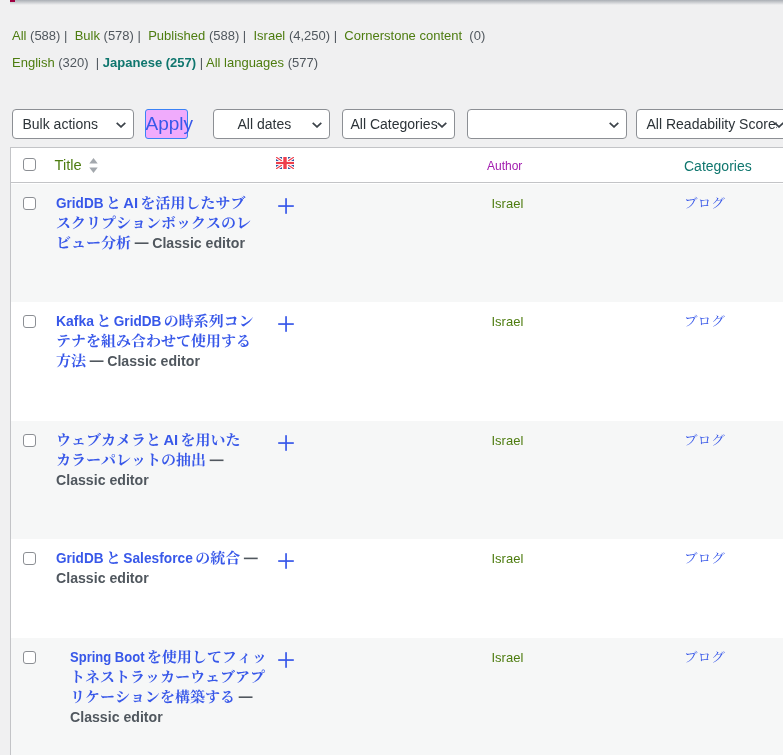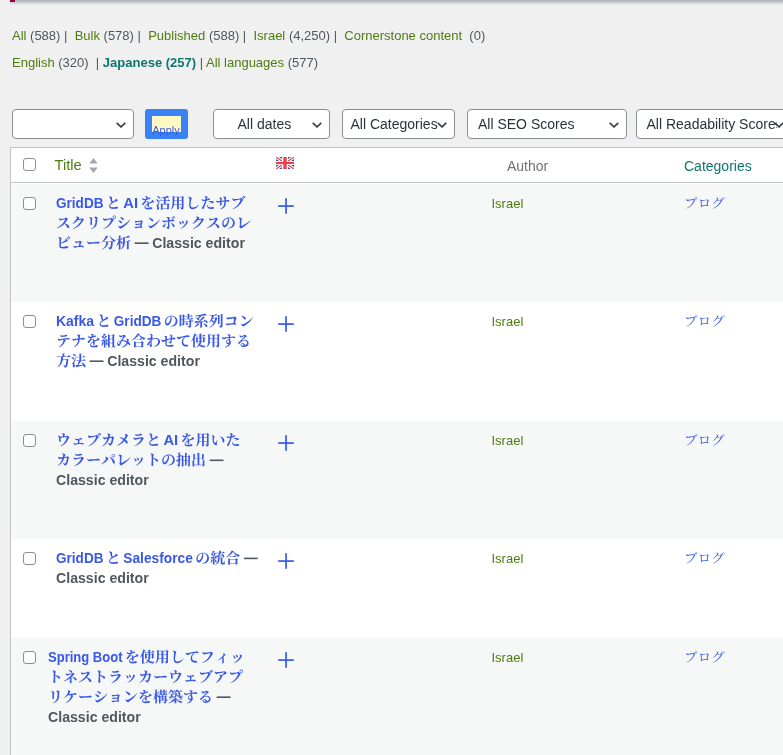--- a/index.html
+++ b/index.html
@@ -85,37 +85,37 @@
 <div class="abs" style="left:10px;top:0;width:773px;height:5px;background:linear-gradient(to bottom, rgba(112,120,130,0.55), rgba(112,120,130,0))"></div>
 <div class="abs" style="left:10px;top:0;width:5.2px;height:2.2px;background:#a00041"></div>
 
 <div class="abs" style="left:12px;top:28.2px;font-size:13px;line-height:16px;color:#50575e;white-space:nowrap">
 <a class="lnk13">All</a> (588) <span class="sep">|</span>&nbsp; <a class="lnk13">Bulk</a> (578) <span class="sep">|</span>&nbsp; <a class="lnk13">Published</a> (588) <span class="sep">|</span>&nbsp; <a class="lnk13">Israel</a> (4,250) <span class="sep">|</span>&nbsp; <a class="lnk13">Cornerstone content</a>&nbsp; (0)
 </div>
 <div class="abs" style="left:12px;top:54.6px;font-size:13px;line-height:16px;color:#50575e;white-space:nowrap">
 <a class="lnk13">English</a> (320) &nbsp;<span class="sep">|</span> <b style="color:#0f766e">Japanese (257)</b> <span class="sep">|</span> <a class="lnk13">All languages</a> (577)
 </div>
 
-<div class="sel" style="left:12px;width:121.5px"><i>
-      <svg width="10" height="6" viewBox="0 0 10 6">
-        <path d="M0.7 0.8 L5 4.9 L9.3 0.8" stroke="#3c434a" stroke-width="1.7" fill="none"></path>
-      </svg>
-    </i></div>
-<div class="abs" style="left:144.5px;top:108.5px;width:43px;height:30px;border:7px solid #3b82f6;border-radius:3px;background:#fef9c3;color:#3858e9;font-size:11px;line-height:28px;text-align:center">Apply</div>
+<div class="sel" style="left:12px;width:121.5px"><span style="padding-left:9.5px;display:inline-block;white-space:nowrap">Bulk actions</span><i>
+      <svg width="10" height="6" viewBox="0 0 10 6">
+        <path d="M0.7 0.8 L5 4.9 L9.3 0.8" stroke="#3c434a" stroke-width="1.7" fill="none"></path>
+      </svg>
+    </i></div>
+<div class="abs" style="left:144.5px;top:108.5px;width:43px;height:30px;border:1px solid #3b82f6;border-radius:3px;background:#f0abfc;color:#3858e9;font-size:19px;line-height:28px;text-align:center">Apply</div>
 <div class="sel" style="left:212.5px;width:117px"><span style="padding-left:24px;display:inline-block;white-space:nowrap">All dates</span><i>
       <svg width="10" height="6" viewBox="0 0 10 6">
         <path d="M0.7 0.8 L5 4.9 L9.3 0.8" stroke="#3c434a" stroke-width="1.7" fill="none"></path>
       </svg>
     </i></div>
 <div class="sel" style="left:341.5px;width:113px"><span style="padding-left:8px;display:inline-block;white-space:nowrap"><span style="font-size:14px">All Categories</span></span><i>
       <svg width="10" height="6" viewBox="0 0 10 6">
         <path d="M0.7 0.8 L5 4.9 L9.3 0.8" stroke="#3c434a" stroke-width="1.7" fill="none"></path>
       </svg>
     </i></div>
-<div class="sel" style="left:467px;width:159.5px"><span style="padding-left:10px;display:inline-block;white-space:nowrap">All SEO Scores</span><i>
+<div class="sel" style="left:467px;width:159.5px"><i>
       <svg width="10" height="6" viewBox="0 0 10 6">
         <path d="M0.7 0.8 L5 4.9 L9.3 0.8" stroke="#3c434a" stroke-width="1.7" fill="none"></path>
       </svg>
     </i></div>
 <div class="sel" style="left:635.5px;width:156.5px"><span style="padding-left:10px;display:inline-block;white-space:nowrap;max-width:140px;overflow:hidden">All Readability Scores</span><i>
       <svg width="10" height="6" viewBox="0 0 10 6">
         <path d="M0.7 0.8 L5 4.9 L9.3 0.8" stroke="#3c434a" stroke-width="1.7" fill="none"></path>
       </svg>
     </i></div>
 
@@ -133,21 +133,21 @@
       <svg width="18" height="12" viewBox="0 0 18 12">
         <rect width="18" height="12" fill="#29539f"></rect>
         <path d="M0 0 L18 12 M18 0 L0 12" stroke="#fff" stroke-width="3.4"></path>
         <path d="M0 0 L18 12 M18 0 L0 12" stroke="#ee3e4c" stroke-width="1.1"></path>
         <rect x="6" y="0" width="6" height="12" fill="#fff"></rect>
         <rect x="0" y="4" width="18" height="4" fill="#fff"></rect>
         <rect x="7.3" y="0" width="3.4" height="12" fill="#ee3e4c"></rect>
         <rect x="0" y="4.9" width="18" height="2.2" fill="#ee3e4c"></rect>
       </svg>
     </div>
-  <div class="abs" style="left:496px;top:7.5px;font-size:14px;line-height:20px;color:#737373">Author</div>
+  <div class="abs" style="left:476px;top:7.5px;font-size:12px;line-height:20px;color:#a21caf">Author</div>
   <div class="abs" style="left:673px;top:7.5px;font-size:14px;line-height:20px;color:#0f766e">Categories</div>
   <div class="row" style="top:36px;height:118px;background:#f6f7f7"></div>
     <span class="cb" style="left:12.3px;top:49.3px"></span>
     <div style="position:absolute;left:45px;top:45px">
       <svg class="ttl" width="260" height="61" viewBox="0 0 260 61">
         <text x="0.0" y="15.4" fill="#3858e9" textLength="47.5" lengthAdjust="spacingAndGlyphs">GridDB</text>
         <use href="#b0" x="49.9" y="15.4" fill="#3858e9"></use>
         <text x="67.3" y="15.4" fill="#3858e9" textLength="14.7" lengthAdjust="spacingAndGlyphs">AI</text>
         <use href="#b1" x="84.4" y="15.4" fill="#3858e9"></use>
         <use href="#b2" x="99.4" y="15.4" fill="#3858e9"></use>
@@ -313,21 +313,21 @@
       <svg width="42" height="18" viewBox="0 0 42 18">
         <g transform="translate(0,13.9) scale(0.9067)" fill="#3858e9">
           <use href="#r0" x="0.0" y="0"></use>
           <use href="#r1" x="15.0" y="0"></use>
           <use href="#r2" x="30.0" y="0"></use>
         </g>
       </svg>
     </div>
     <div class="row" style="top:490px;height:129px;background:#f6f7f7"></div>
     <span class="cb" style="left:12.3px;top:503.3px"></span>
-    <div style="position:absolute;left:37px;top:499px">
+    <div style="position:absolute;left:59px;top:499px">
       <svg class="ttl" width="260" height="81" viewBox="0 0 260 81">
         <text x="0.0" y="15.4" fill="#3858e9" textLength="74.5" lengthAdjust="spacingAndGlyphs">Spring Boot</text>
         <use href="#b1" x="76.9" y="15.4" fill="#3858e9"></use>
         <use href="#b37" x="91.9" y="15.4" fill="#3858e9"></use>
         <use href="#b3" x="106.9" y="15.4" fill="#3858e9"></use>
         <use href="#b4" x="121.9" y="15.4" fill="#3858e9"></use>
         <use href="#b36" x="136.9" y="15.4" fill="#3858e9"></use>
         <use href="#b53" x="151.9" y="15.4" fill="#3858e9"></use>
         <use href="#b54" x="166.9" y="15.4" fill="#3858e9"></use>
         <use href="#b16" x="181.9" y="15.4" fill="#3858e9"></use>

